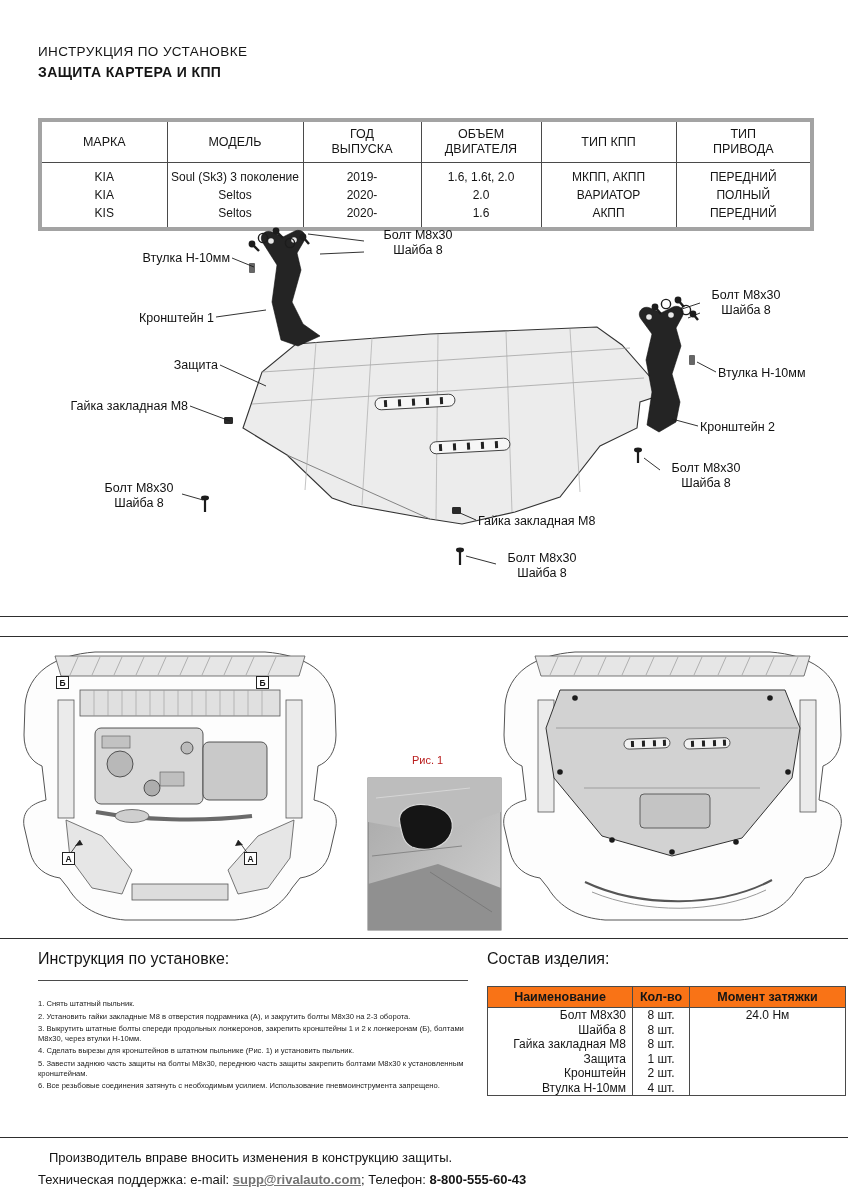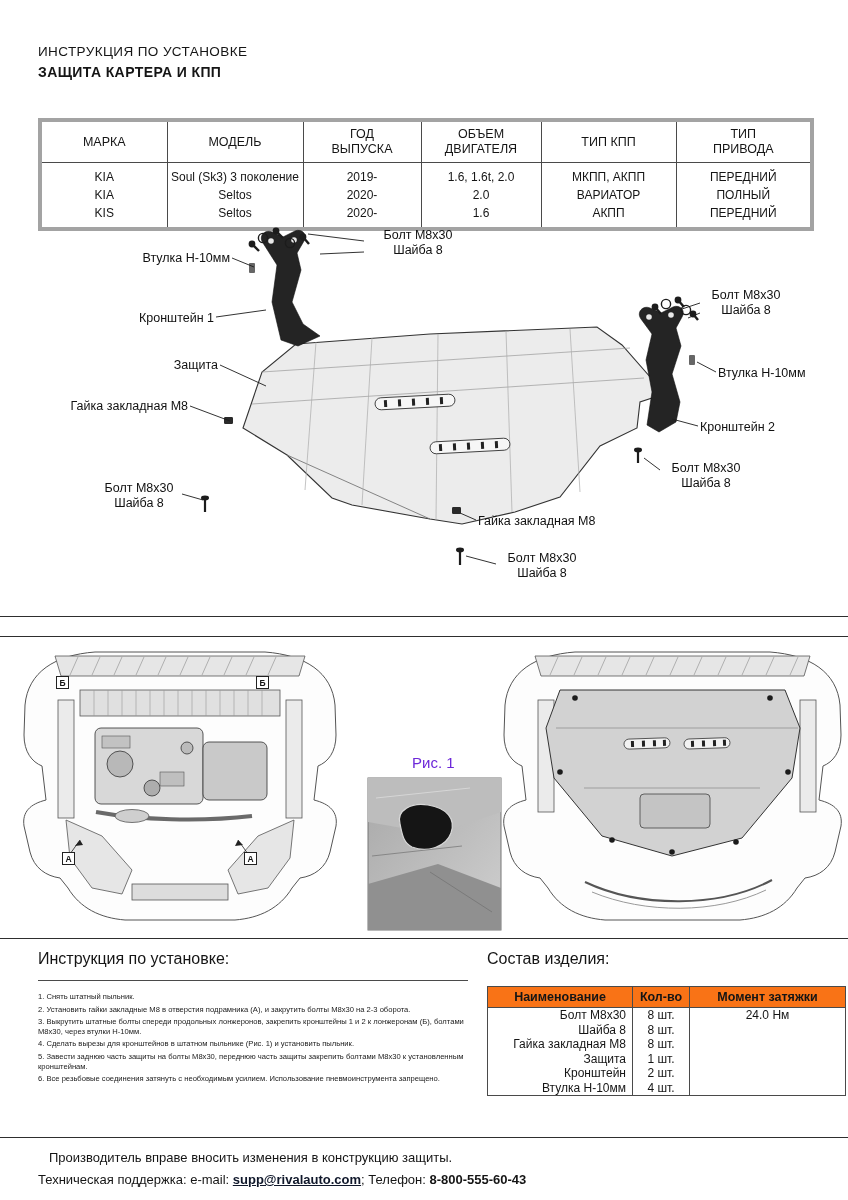--- a/index.html
+++ b/index.html
@@ -23,38 +23,38 @@
   table.veh tbody tr:first-child td { padding-top:6px; }
   table.veh tbody tr:last-child td { padding-bottom:6px; }
 
   
   .dlabel { position:absolute; font-size:12.5px; line-height:1.22; color:#111; }
 
   
   .marker { position:absolute; width:13px; height:13px; border:1px solid #222; background:#fff;
             font-size:8.5px; line-height:12px; text-align:center; font-weight:bold; }
 
-  .fig-caption { position:absolute; font-size:15px; color:#6d28d9; }
+  .fig-caption { position:absolute; font-size:11px; color:#b91c1c; }
 
   
   .sec-heading { font-size:16px; font-weight:normal; }
-  .steps { margin-top:12px; border-top:1px solid #4a4a4a; padding-top:11px; width:430px; }
+  .steps { margin-top:12px; border-top:1px solid #4a4a4a; padding-top:18px; width:430px; }
   .steps .step { font-size:7.6px; line-height:9.6px; margin-bottom:3px; color:#1a1a1a; }
 
   table.parts { border-collapse:collapse; width:358px; table-layout:fixed; margin-top:18px; border-bottom:1px solid #4a4a4a; }
   table.parts thead th { background:#f97316; border:1px solid #4a4a4a; font-weight:bold; font-size:12.5px; padding:3px 4px; }
   table.parts tbody td { border-left:1px solid #4a4a4a; border-right:1px solid #4a4a4a; font-size:12px; line-height:14.5px; padding:0 6px; }
   table.parts tbody td:nth-child(1) { text-align:right; }
   table.parts tbody td:nth-child(2) { text-align:center; }
   table.parts tbody td:nth-child(3) { text-align:center; }
 
   
   .footer-note { font-size:13px; }
   .footer-support { font-size:13px; }
-  .email-link { color:#0f172a; font-weight:bold; text-decoration:underline; cursor:pointer;margin-top:32px; }
+  .email-link { color:#737373; font-weight:bold; text-decoration:underline; cursor:pointer;margin-top:32px; }
   .phone { font-weight:bold; }
 </style>
 </head>
 <body>
 
 <div class="page">
 
   <div class="abs" style="left:38px; top:44px;">
     <div class="hdr-title1">ИНСТРУКЦИЯ ПО УСТАНОВКЕ</div>
     <div class="hdr-title2">ЗАЩИТА КАРТЕРА И КПП</div>

